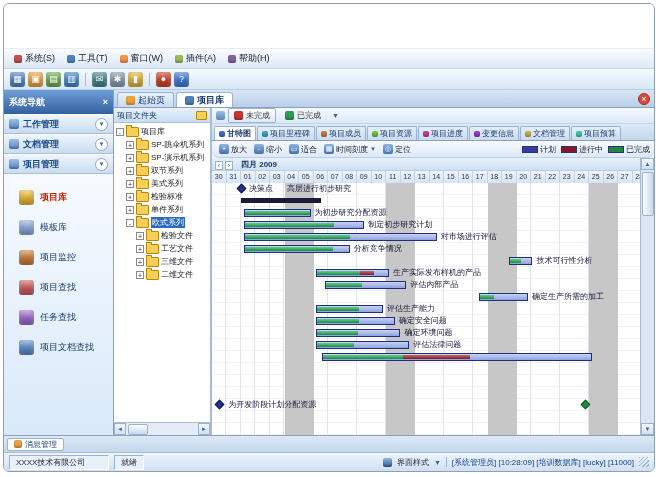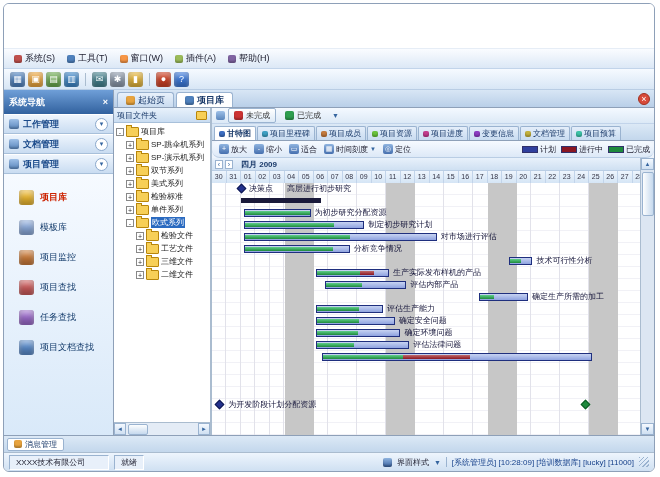--- a/index.html
+++ b/index.html
@@ -58,21 +58,21 @@
   .gtoolbar{height:16px;display:flex;align-items:center;gap:1px;padding:0 4px;background:linear-gradient(#f6faff,#dde9f7);border-bottom:1px solid #b9cde4;font-size:8px;flex:none;border-radius:8px;}
   .gbuttons{display:flex;align-items:center;gap:1px;}
   .gbtn{display:flex;align-items:center;gap:2px;padding:1px 3px;color:#223;}
   .gbtn-ico{width:10px;height:10px;border-radius:2px;background:linear-gradient(#8fb4e0,#466fae);color:#fff;font-size:7px;line-height:10px;text-align:center;flex:none;}
   .gchev{font-size:6px;color:#35659f;}
   .glegend{margin-left:auto;display:flex;align-items:center;gap:5px;}
   .lg-item{display:flex;gap:2px;align-items:center;font-size:8px;color:#223;}
   .lg-swatch{width:16px;height:7px;border:1px solid #30306a;box-sizing:border-box;}
   .chart{flex:1;position:relative;display:flex;min-height:0;}
   .chart-main{flex:1;position:relative;overflow:hidden;background:#fff;min-width:0;}
-  .chart-head-month{height:12px;background:linear-gradient(#e8f1fb,#cfe0f2);border-bottom:1px solid #b9cde4;font-size:8px;color:#1a3a6a;display:flex;align-items:center;gap:2px;padding-left:3px;}
+  .chart-head-month{height:12px;background:linear-gradient(#e8f1fb,#cfe0f2);border-bottom:1px solid #b9cde4;font-size:8px;color:#1a3a6a;display:flex;align-items:flex-end;gap:2px;padding-left:3px;}
   .mnav{width:8px;height:9px;border:1px solid #9ab3d0;background:#fff;font-size:7px;line-height:8px;text-align:center;color:#35659f;box-sizing:border-box;}
   .mlabel{margin-left:6px;font-weight:bold;}
   .chart-head-days{height:12px;display:flex;border-bottom:1px solid #8ea0b8;background:linear-gradient(#eef5fd,#d5e5f5);}
   .daycell{width:14.5px;flex:none;font-size:7px;color:#334;text-align:center;line-height:12px;border-right:1px solid #c2d4ea;box-sizing:border-box;}
   .chart-body{position:absolute;top:25px;left:0;right:0;bottom:0;background-color:#fff;background-image:repeating-linear-gradient(to right,transparent 0 13.5px,#e2e2ea 13.5px 14.5px),repeating-linear-gradient(to bottom,transparent 0 11px,#f1f1f6 11px 12px);}
   .weekend{position:absolute;top:0;bottom:0;width:14.5px;background:#c7c7c7;z-index:0;}
   .gbar{position:absolute;height:8px;border:1px solid #1f2f7e;background:linear-gradient(#c7d3f2,#8fa3e0);z-index:2;box-sizing:border-box;}
   .gprog{position:absolute;left:0;top:1px;height:4px;background:linear-gradient(#5fd08a,#1e8a3c);z-index:3;}
   .gip{position:absolute;top:1px;height:4px;background:linear-gradient(#c06a6a,#8a1622);z-index:3;}
   .gsum{position:absolute;height:5px;background:#1a1a3a;z-index:2;}

